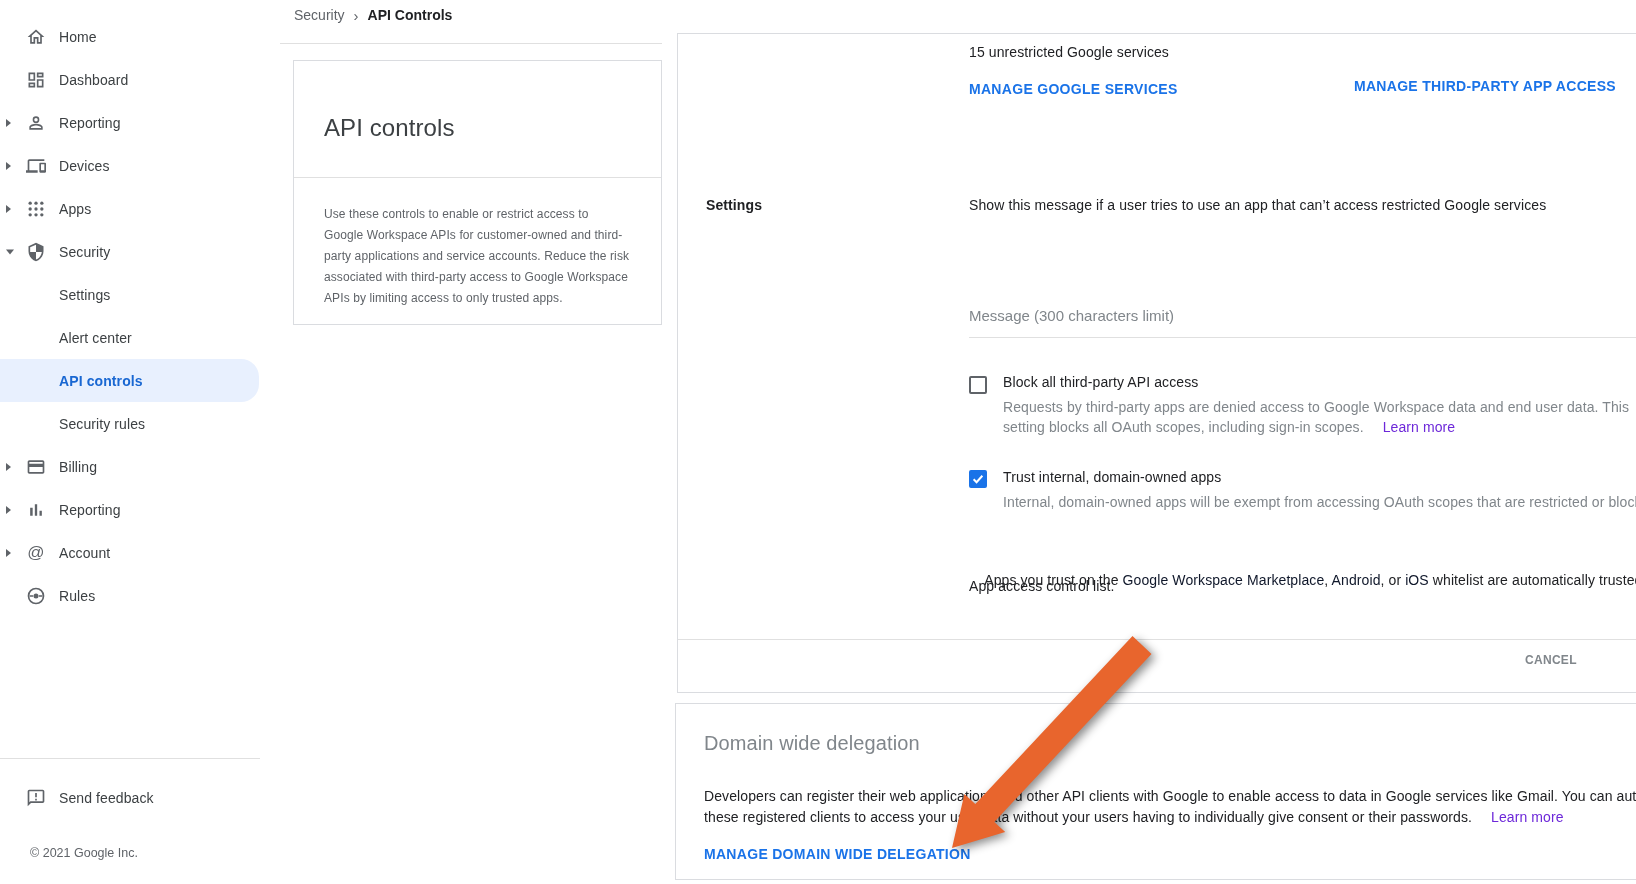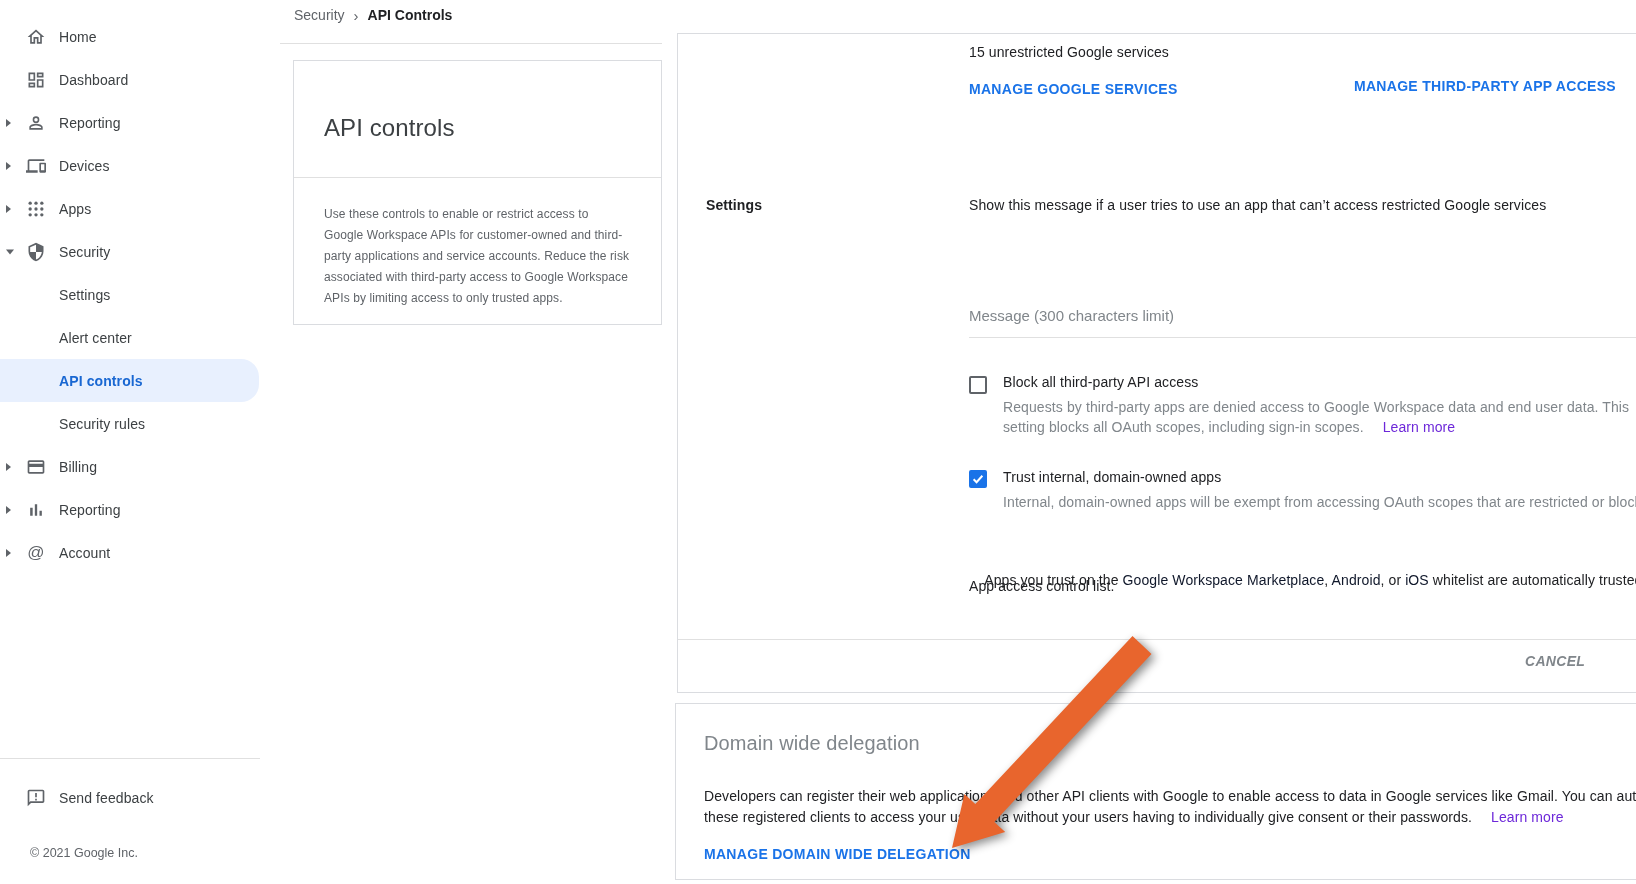--- a/index.html
+++ b/index.html
@@ -35,21 +35,21 @@
   .card{position:absolute;left:293px;top:60px;width:369px;height:265px;box-sizing:border-box;border:1px solid #dadce0;background:#fff;}
   .card-head{height:117px;box-sizing:border-box;border-bottom:1px solid #e0e0e0;padding:53px 30px 0 30px;}
   .card-title{font-size:24px;color:#3c4043;letter-spacing:.1px;}
   .card-body{padding:26px 30px 0 30px;font-size:12px;line-height:21px;color:#5f6368;letter-spacing:.1px;}
   
   .panel1{position:absolute;left:677px;top:33px;width:1000px;height:660px;box-sizing:border-box;border:1px solid #dadce0;background:#fff;}
   .p1-item{position:absolute;white-space:nowrap;}
   .txt{font-size:14px;color:#202124;letter-spacing:.1px;}
   .txt-gray{font-size:14px;color:#80868b;letter-spacing:.1px;}
   .blue-action{font-size:14px;font-weight:bold;color:#1a73e8;letter-spacing:.3px;cursor:pointer;white-space:nowrap;}
-  .gray-action{font-size:14px;font-weight:bold;color:#80868b;letter-spacing:.3px;cursor:pointer;white-space:nowrap;font-style:italic;}
+  .gray-action{font-size:12px;font-weight:bold;color:#80868b;letter-spacing:.3px;cursor:pointer;white-space:nowrap;}
   .bold-label{font-size:14px;font-weight:bold;color:#202124;letter-spacing:.1px;}
   .message-input{position:absolute;left:291px;top:260px;width:calc(100% - 291px);height:44px;box-sizing:border-box;
     border:none;border-bottom:1px solid #e0e0e0;outline:none;font-family:inherit;font-size:15px;color:#202124;background:transparent;padding:0;}
   .message-input::placeholder{color:#80868b;opacity:1;}
   .checkbox{position:absolute;width:18px;height:18px;box-sizing:border-box;border-radius:2px;cursor:pointer;}
   .checkbox.unchecked{border:2px solid #5f6368;background:#fff;}
   .checkbox.checked{background:#1a73e8;border:2px solid #1a73e8;}
   .checkbox svg{width:14px;height:14px;display:block;margin:0 auto;}
   .inline-link{color:#0f172a;cursor:pointer;text-decoration:none;}
   .learn-more{color:#6d28d9;cursor:pointer;margin-left:19px;}
@@ -170,20 +170,28 @@
     </div>
 
     <div class="nav-row">
       <span class="caret caret-right"></span>
       <span class="nav-icon">
         <span class="at-glyph">@</span>
       </span>
       <span class="nav-label">Account</span>
     </div>
 
+    <div class="nav-row">
+      <span class="nav-icon">
+        <svg viewBox="0 0 24 24">
+            <path d="M12 2a10 10 0 100 20 10 10 0 000-20zm0 2a8 8 0 018 8 8 8 0 01-8 8 8 8 0 01-8-8 8 8 0 018-8zm0 5a3 3 0 100 6 3 3 0 000-6zM4.5 11h4v2h-4zm11 0h4v2h-4z"></path>
+          </svg>
+      </span>
+      <span class="nav-label">Rules</span>
+    </div>
   </div>
 
   <div class="sidebar-divider"></div>
 
   <div class="send-feedback">
     <span class="nav-icon">
       <svg viewBox="0 0 24 24">
           <path d="M20 2H4c-1.1 0-2 .9-2 2v18l4-4h14c1.1 0 2-.9 2-2V4c0-1.1-.9-2-2-2zm0 14H5.17L4 17.17V4h16v12zM11 6h2v5h-2zm0 7h2v2h-2z"></path>
         </svg>
     </span>

